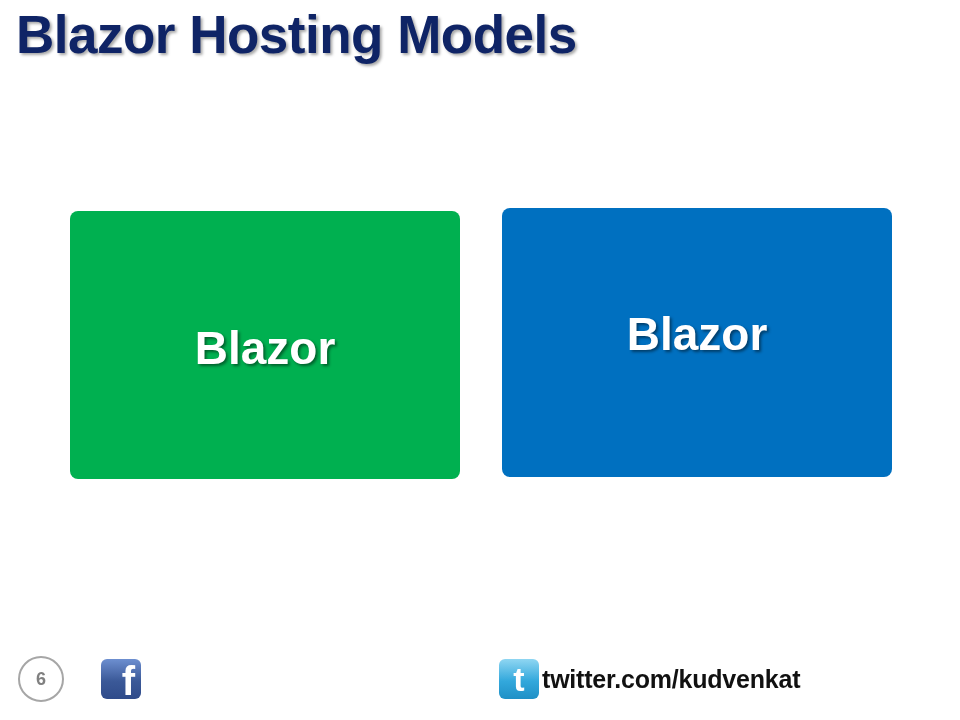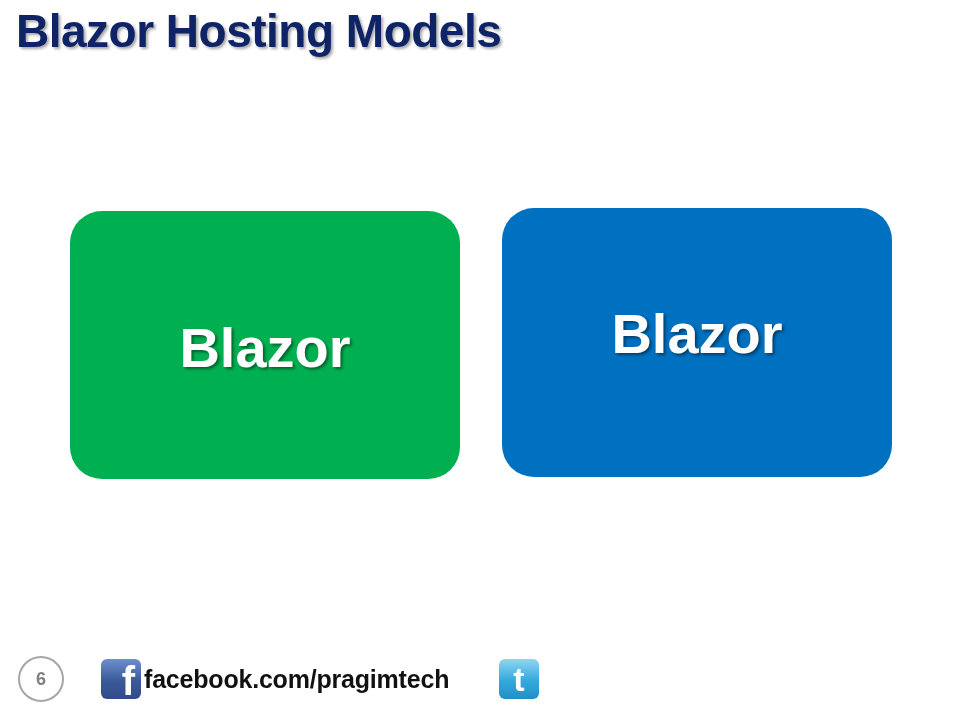--- a/index.html
+++ b/index.html
@@ -2,29 +2,29 @@
 <html><head>
   <meta charset="utf-8">
   <style>
     html, body { margin: 0; padding: 0; }
     body {
       width: 960px; height: 720px; background: #ffffff; position: relative; overflow: hidden;
       font-family: "Liberation Sans", "DejaVu Sans", sans-serif;
     }
     .title {
       position: absolute; left: 16px; top: 4px;
-      font-size: 46px; font-weight: bold; color: #0f2466;
+      font-size: 53px; font-weight: bold; color: #0f2466;
       text-shadow: 2px 2px 3px rgba(0,0,0,0.35);
       letter-spacing: -0.5px;
       white-space: nowrap;
     }
     .box {
-      position: absolute; border-radius: 32px;
+      position: absolute; border-radius: 8px;
       display: flex; align-items: center; justify-content: center; flex-direction: column;
-      color: #ffffff; font-weight: bold; font-size: 56px; line-height: 62px; text-align: center;
+      color: #ffffff; font-weight: bold; font-size: 46px; line-height: 62px; text-align: center;
       text-shadow: 2px 2px 3px rgba(0,0,0,0.45);
     }
     .box-green { left: 70px; top: 211px; width: 390px; height: 268px; background: #00b050; }
     .box-green .lines { margin-top: 6px; }
     .box-blue { left: 502px; top: 208px; width: 390px; height: 269px; background: #0070c0; }
     .box-blue .lines { margin-top: -18px; }
     .footer { position: absolute; left: 0; top: 650px; width: 960px; height: 60px; }
     .slide-num {
       position: absolute; left: 18px; top: 6px; width: 42px; height: 42px;
       border: 2px solid #a6a6a6; border-radius: 50%;
@@ -68,19 +68,19 @@
   <div class="lines">
     <div>Blazor</div>
   </div>
 </div>
 
 <div class="footer">
   <div class="slide-num">6</div>
 
   <div class="social social-fb">
     <div class="social-icon fb-icon">f</div>
-    <span class="social-text">facebook.com/pragimtech</span>
   </div>
 
   <div class="social social-tw">
     <div class="social-icon tw-icon">t</div>
+    <span class="social-text">twitter.com/kudvenkat</span>
   </div>
 </div>
 
 </body></html>

